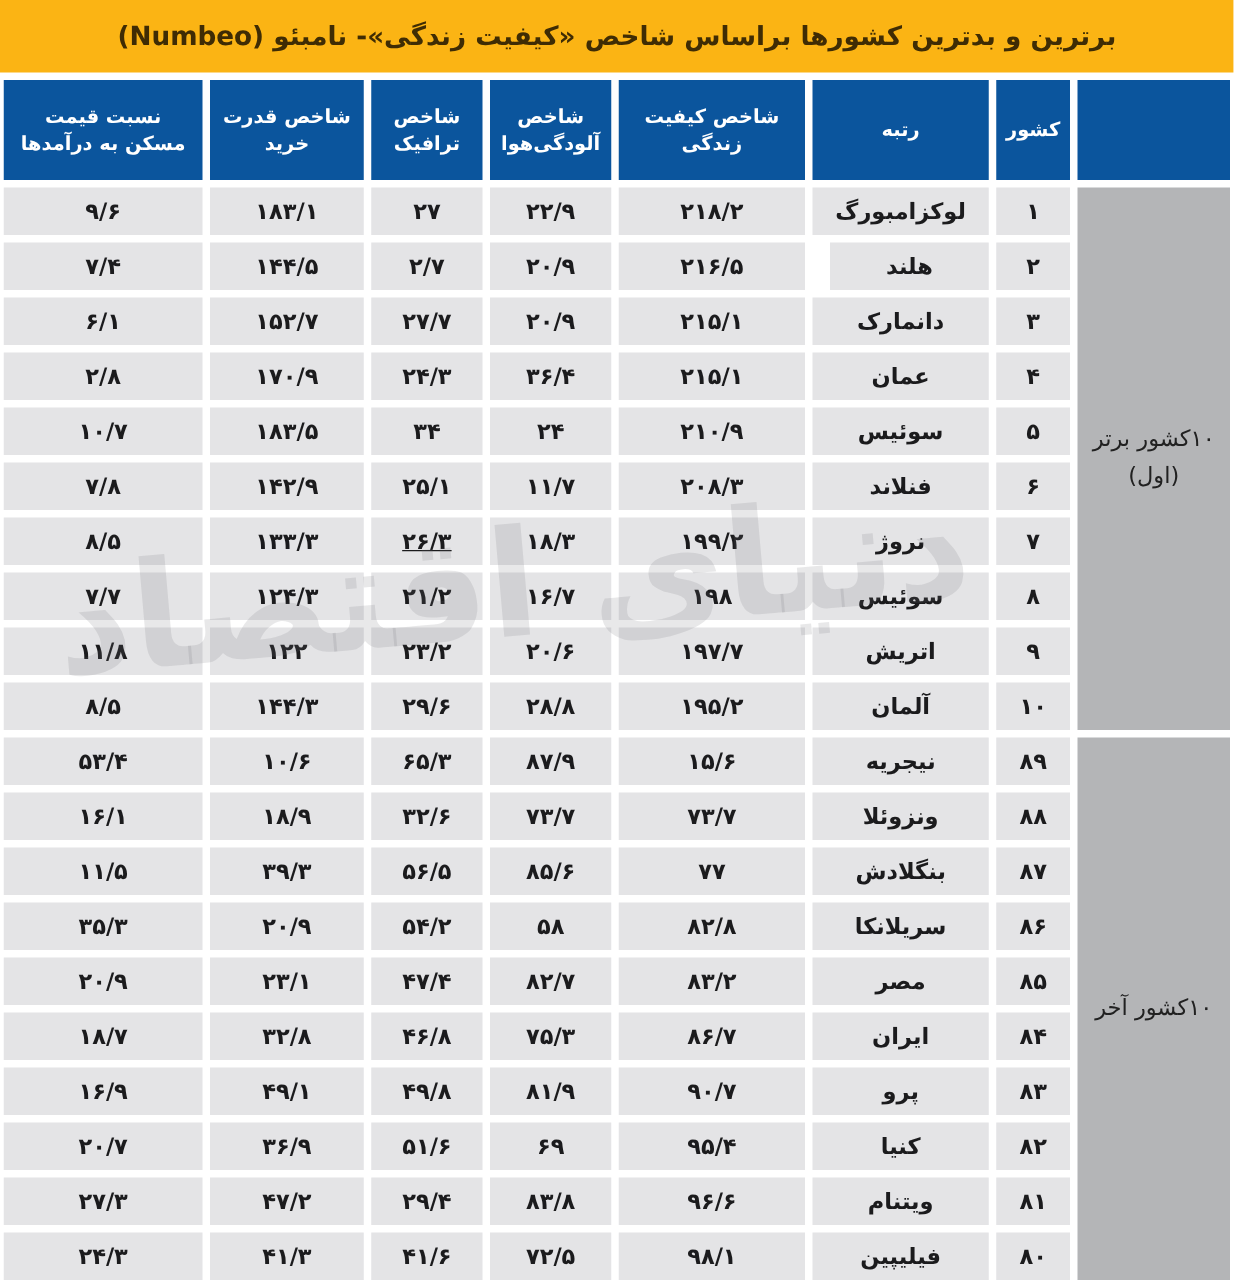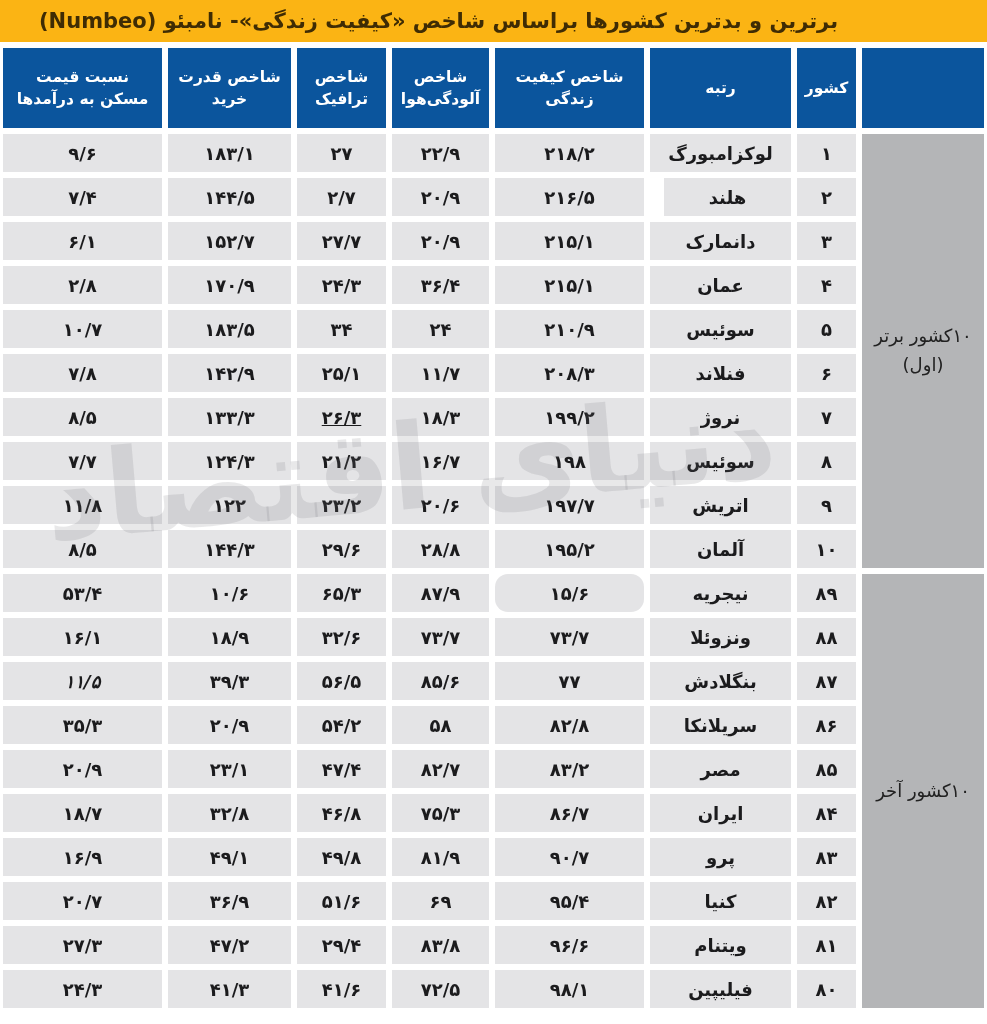--- a/index.html
+++ b/index.html
@@ -17,23 +17,23 @@
   html,body{background:#fff;}
   body{font-family:"DejaVu Sans",sans-serif;}
   .page{
     position:relative;
     width:987px;height:1024px;
     background:var(--gap);
     direction:rtl;
     overflow:hidden;
   }
   .title-bar{
-    width:987px;height:42px;
+    width:987px;height:58px;
     background:var(--title-bg);
-    display:flex;align-items:center;justify-content:flex-end;padding-left:39px;
+    display:flex;align-items:center;justify-content:center;
   }
   .title-bar h1{
     font-size:21px;font-weight:bold;
     color:var(--title-text);
     letter-spacing:0;
     white-space:nowrap;
   }
   .grid{
     margin:6px 3px 0 3px;
     display:grid;
@@ -186,39 +186,39 @@
       <div class="cell col-housing" style="grid-area: 10 / 8;">۱۱/۸</div>
       <div class="cell col-rank" style="grid-area: 11 / 2;">۱۰</div>
       <div class="cell col-country" style="grid-area: 11 / 3;">آلمان</div>
       <div class="cell col-quality" style="grid-area: 11 / 4;">۱۹۵/۲</div>
       <div class="cell col-pollution" style="grid-area: 11 / 5;">۲۸/۸</div>
       <div class="cell col-traffic" style="grid-area: 11 / 6;">۲۹/۶</div>
       <div class="cell col-purchasing" style="grid-area: 11 / 7;">۱۴۴/۳</div>
       <div class="cell col-housing" style="grid-area: 11 / 8;">۸/۵</div>
       <div class="cell col-rank" style="grid-area: 12 / 2;">۸۹</div>
       <div class="cell col-country" style="grid-area: 12 / 3;">نیجریه</div>
-      <div class="cell col-quality" style="grid-area: 12 / 4; border-radius: 13px;">۱۵/۶</div>
+      <div class="cell col-quality" style="grid-area: 12 / 4;">۱۵/۶</div>
       <div class="cell col-pollution" style="grid-area: 12 / 5;">۸۷/۹</div>
       <div class="cell col-traffic" style="grid-area: 12 / 6;">۶۵/۳</div>
       <div class="cell col-purchasing" style="grid-area: 12 / 7;">۱۰/۶</div>
       <div class="cell col-housing" style="grid-area: 12 / 8;">۵۳/۴</div>
       <div class="cell col-rank" style="grid-area: 13 / 2;">۸۸</div>
       <div class="cell col-country" style="grid-area: 13 / 3;">ونزوئلا</div>
       <div class="cell col-quality" style="grid-area: 13 / 4;">۷۳/۷</div>
       <div class="cell col-pollution" style="grid-area: 13 / 5;">۷۳/۷</div>
       <div class="cell col-traffic" style="grid-area: 13 / 6;">۳۲/۶</div>
       <div class="cell col-purchasing" style="grid-area: 13 / 7;">۱۸/۹</div>
       <div class="cell col-housing" style="grid-area: 13 / 8;">۱۶/۱</div>
       <div class="cell col-rank" style="grid-area: 14 / 2;">۸۷</div>
       <div class="cell col-country" style="grid-area: 14 / 3;">بنگلادش</div>
       <div class="cell col-quality" style="grid-area: 14 / 4;">۷۷</div>
       <div class="cell col-pollution" style="grid-area: 14 / 5;">۸۵/۶</div>
       <div class="cell col-traffic" style="grid-area: 14 / 6;">۵۶/۵</div>
       <div class="cell col-purchasing" style="grid-area: 14 / 7;">۳۹/۳</div>
-      <div class="cell col-housing" style="grid-area: 14 / 8; font-style: italic;">۱۱/۵</div>
+      <div class="cell col-housing" style="grid-area: 14 / 8;">۱۱/۵</div>
       <div class="cell col-rank" style="grid-area: 15 / 2;">۸۶</div>
       <div class="cell col-country" style="grid-area: 15 / 3;">سریلانکا</div>
       <div class="cell col-quality" style="grid-area: 15 / 4;">۸۲/۸</div>
       <div class="cell col-pollution" style="grid-area: 15 / 5;">۵۸</div>
       <div class="cell col-traffic" style="grid-area: 15 / 6;">۵۴/۲</div>
       <div class="cell col-purchasing" style="grid-area: 15 / 7;">۲۰/۹</div>
       <div class="cell col-housing" style="grid-area: 15 / 8;">۳۵/۳</div>
       <div class="cell col-rank" style="grid-area: 16 / 2;">۸۵</div>
       <div class="cell col-country" style="grid-area: 16 / 3; text-align: right;">مصر</div>
       <div class="cell col-quality" style="grid-area: 16 / 4;">۸۳/۲</div>

